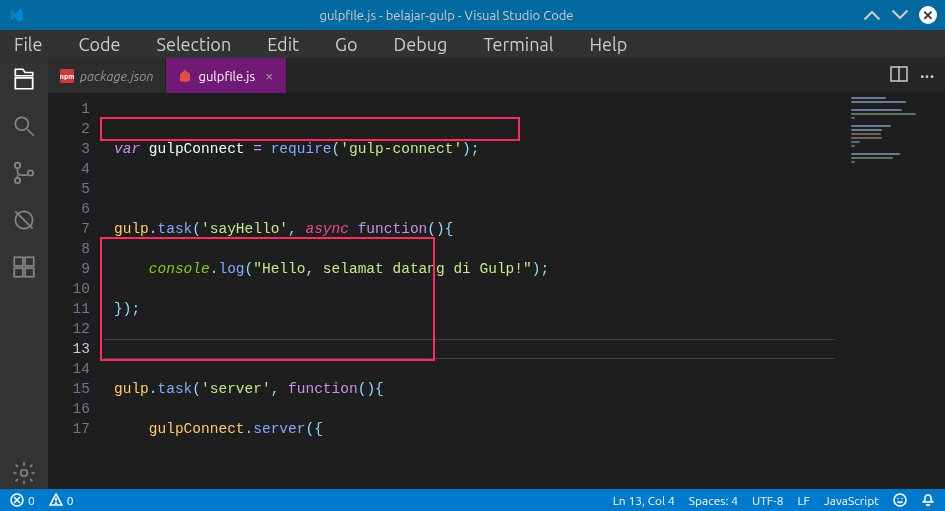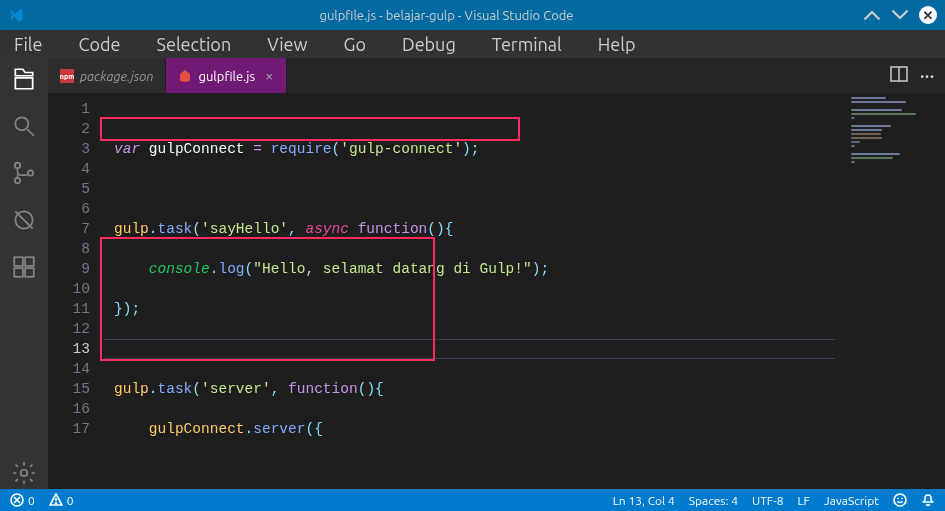--- a/index.html
+++ b/index.html
@@ -89,21 +89,21 @@
   
   .kw-decl { color: #c792ea; font-style: italic; }
   .kw  { color: #c792ea; }
   .kw-storage { color: #ec4899; font-style: italic; }
   .var { color: #eeffff; }
   .fn  { color: #82aaff; }
   .obj { color: #ffcb6b; }
   .str { color: #c3e88d; }
   .punc{ color: #89ddff; }
   .op  { color: #c792ea; }
-  .consoleobj { color: #22c55e; font-style: italic; }
+  .consoleobj { color: #84cc16; font-style: italic; }
   
   .hlbox { position: absolute; border: 2px solid #ff2b5c; pointer-events: none; }
   
   .minimap { position:absolute; top:0; right:0; width:100px; height:100%; background:#1e1e1e; padding:4px 6px; pointer-events:none; }
   .minimap .ml { height:2px; margin-bottom:2px; border-radius:1px; }
   
   .statusbar {
     height: 22px;
     background: #007acc;
     color: #fff;
@@ -137,21 +137,21 @@
         </svg>
       </span>
     <span class="close">✕</span>
   </div>
 </div>
 
 <div class="menubar">
   <span class="item">File</span>
   <span class="item">Code</span>
   <span class="item">Selection</span>
-  <span class="item">View</span>
+  <span class="item">Edit</span>
   <span class="item">Go</span>
   <span class="item">Debug</span>
   <span class="item">Terminal</span>
   <span class="item">Help</span>
 </div>
 
 <div class="workspace">
 
   <div class="activitybar">
     <span class="active"><svg viewBox="0 0 24 24">

